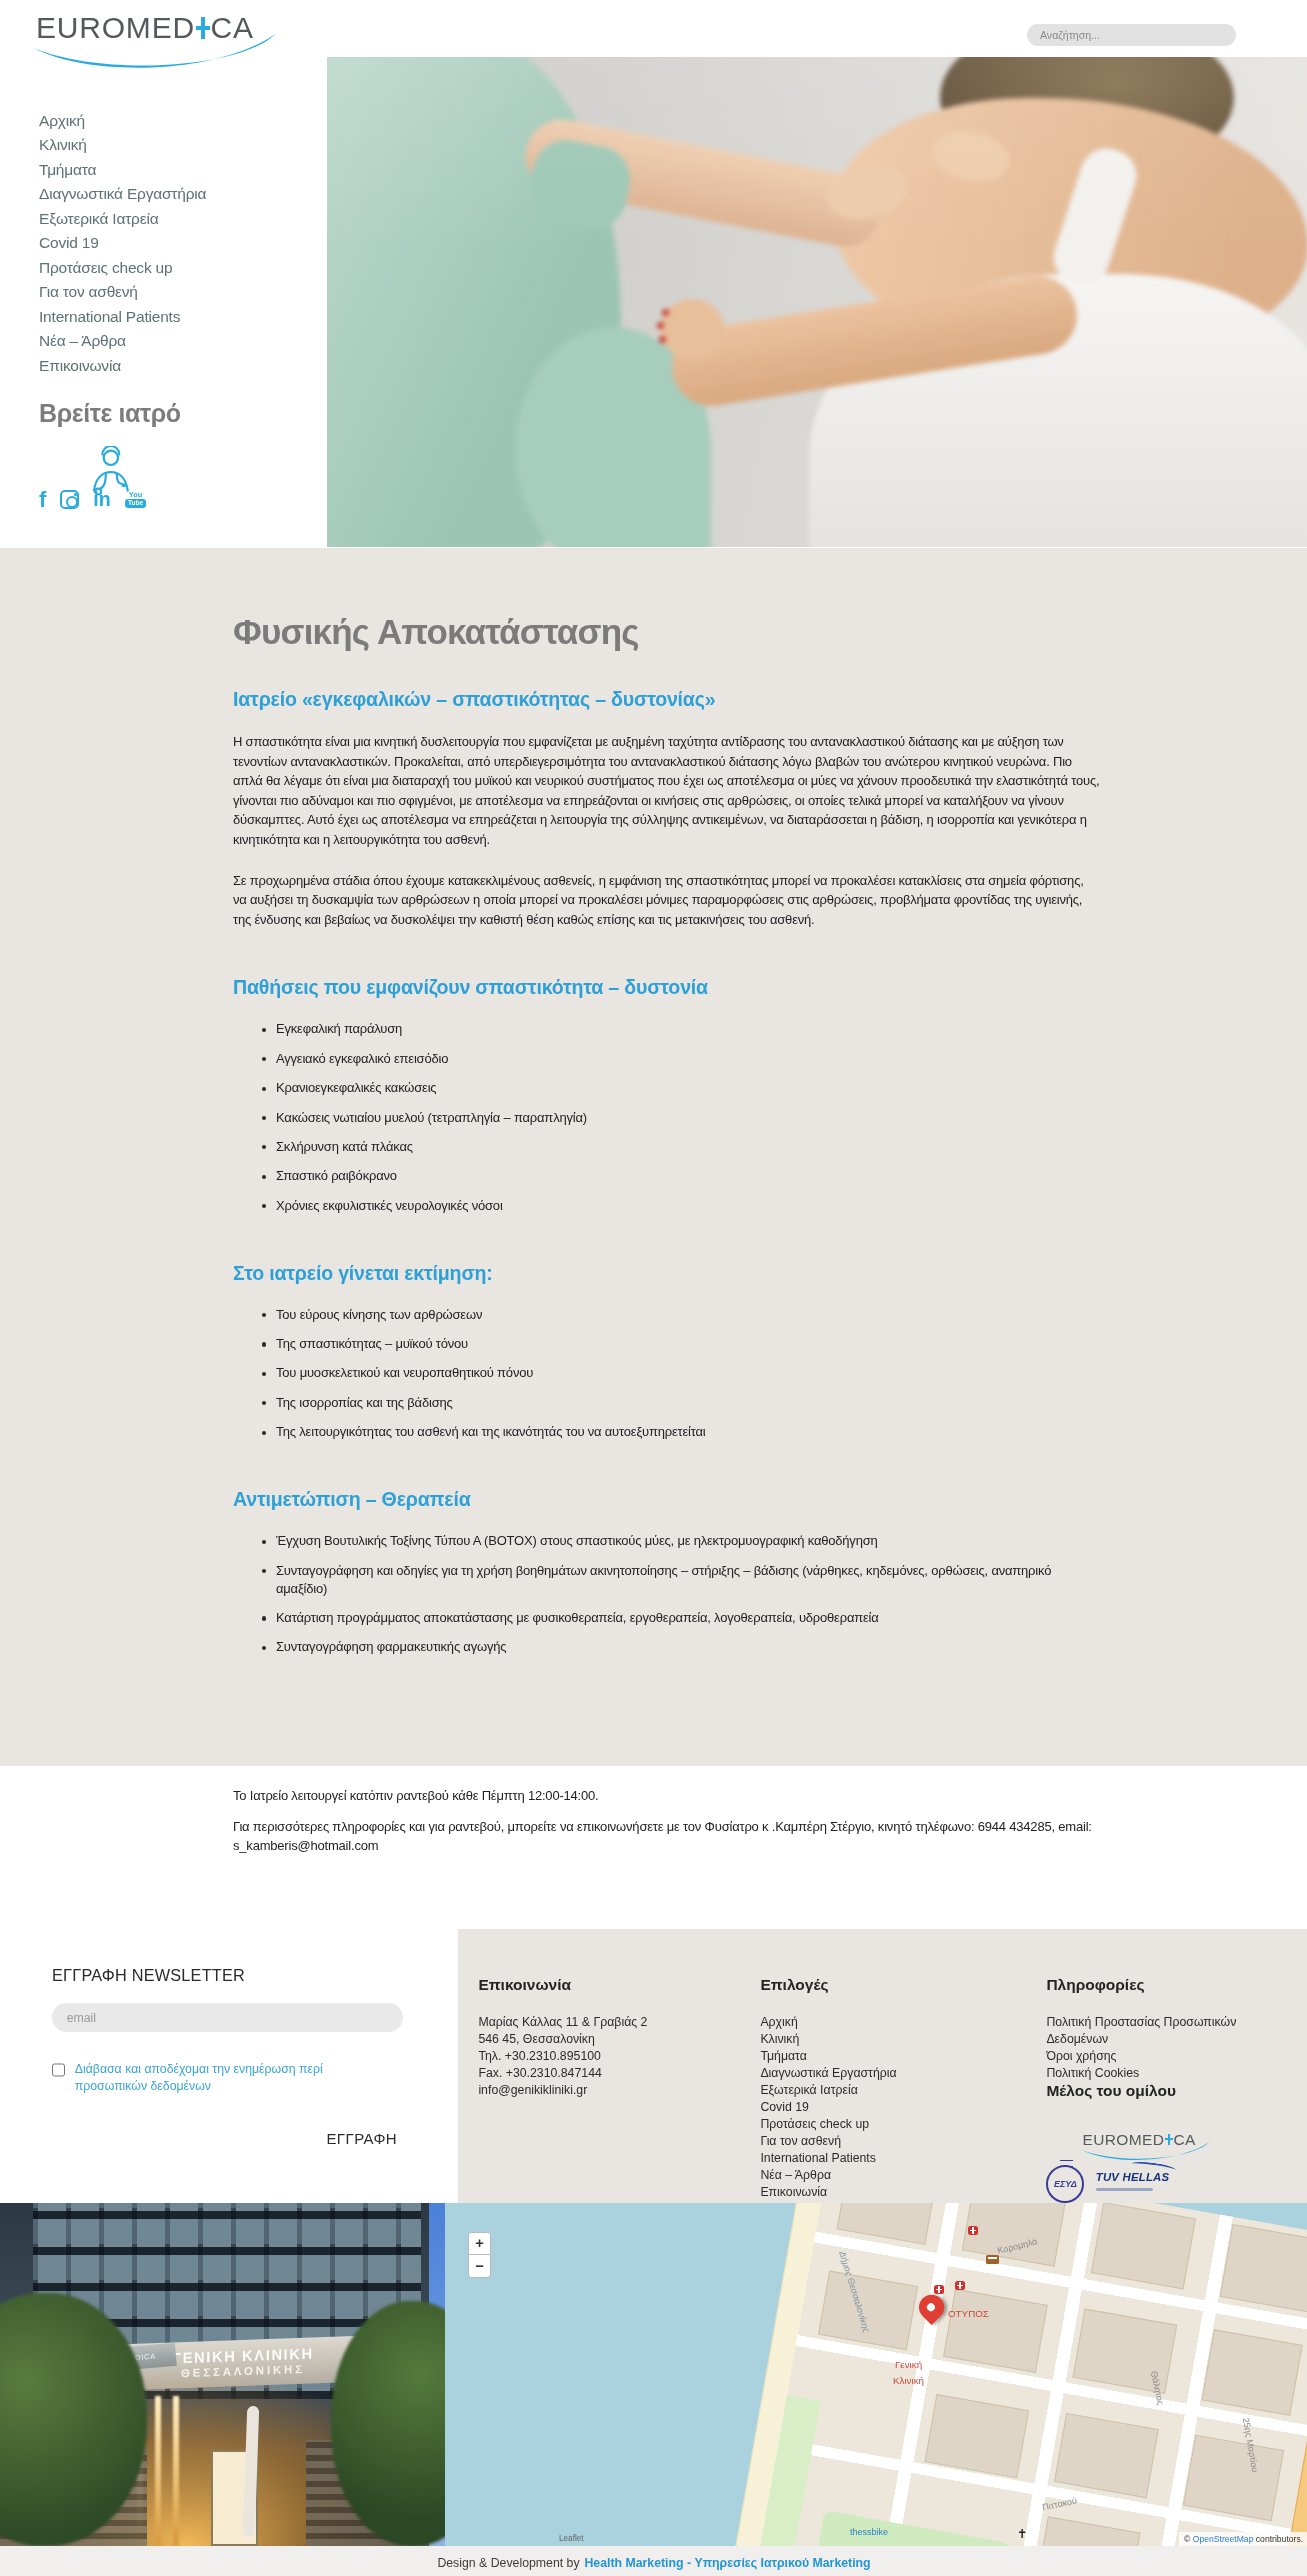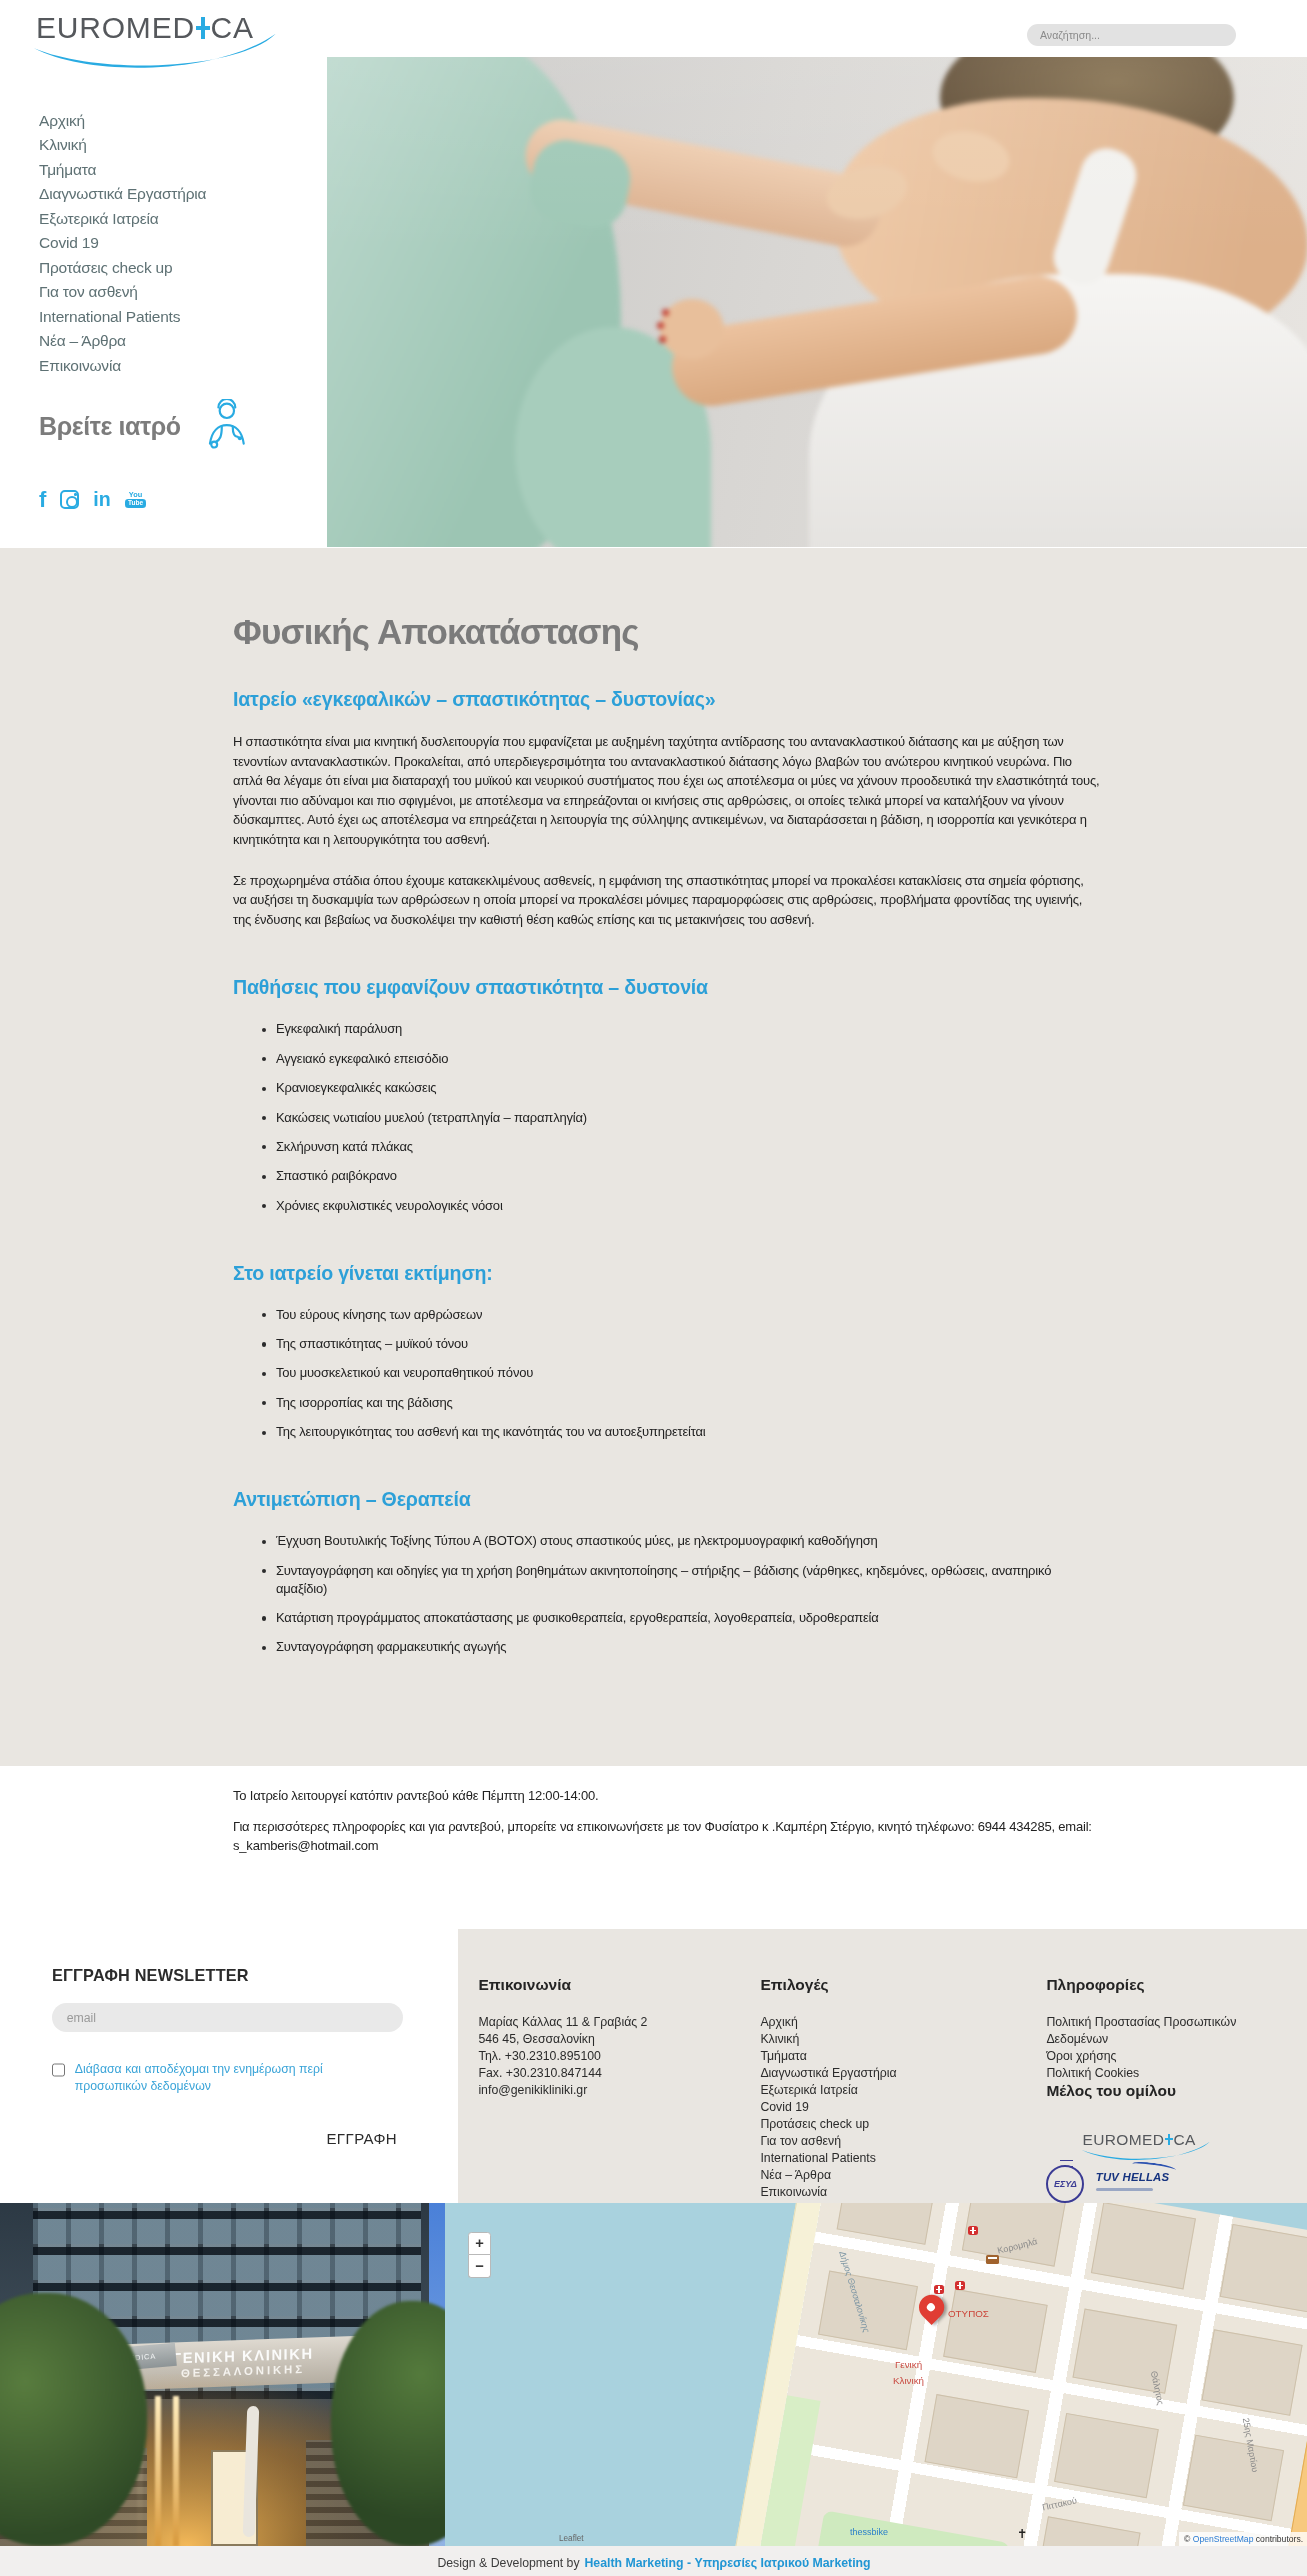--- a/index.html
+++ b/index.html
@@ -15,21 +15,21 @@
   .em-cross::after { content:""; position:absolute; left:4.9px; top:0; width:4.1px; height:22px; background:#29abe2; }
   .em-swoosh { position:absolute; left:-3.3px; top:21px; width:247px; height:49px; z-index:1; }
   .em-swoosh path { fill:#29abe2; }
 
   .search { position:absolute; right:72px; top:24px; width:209px; height:22px; border:none; outline:none; border-radius:11.4px; background:#e2e2e2; padding:0 13px; font-size:10.6px; color:#777; font-family:"Liberation Sans",sans-serif; }
   .search::placeholder { color:#8a8a8a; }
 
   .side-nav { position:absolute; left:39px; top:113px; list-style:none; margin:0; padding:0; }
   .side-nav li { font-size:15.5px; line-height:16.3px; margin-bottom:8.2px; color:#5e7174; cursor:pointer; letter-spacing:-0.2px; }
 
-  .find { position:absolute; left:39px; top:399px; display:flex; align-items:center; gap:18px; cursor:pointer; }
+  .find { position:absolute; left:39px; top:399px; display:flex; align-items:center; gap:18px; cursor:pointer;flex-direction:column; }
   .find-label { font-size:25px; font-weight:bold; color:#7c7c7c; letter-spacing:-0.4px; }
 
   .social { position:absolute; left:39px; top:490px; display:flex; align-items:center; gap:14px; }
   .s-fb { color:#29abe2; font-weight:bold; font-size:22px; line-height:19.6px; cursor:pointer; }
   .s-ig { width:19px; height:19px; border:2px solid #29abe2; border-radius:4.9px; position:relative; cursor:pointer; }
   .s-ig::before { content:""; position:absolute; left:3.3px; top:3.3px; width:8.2px; height:8.2px; border:2px solid #29abe2; border-radius:50%; }
   .s-ig::after { content:""; position:absolute; right:0.8px; top:0.8px; width:2.5px; height:2.5px; background:#29abe2; border-radius:50%; }
   .s-li { color:#29abe2; font-weight:bold; font-size:19.6px; line-height:19.6px; cursor:pointer; }
   .s-yt { display:flex; flex-direction:column; align-items:center; cursor:pointer; }
   .s-yt .yt-top { color:#29abe2; font-size:7.4px; font-weight:bold; line-height:7.4px; }
@@ -65,21 +65,21 @@
   .blist li { position:relative; padding-left:14px; margin-bottom:11.4px; font-size:13px; line-height:18px; color:#222; letter-spacing:-0.2px; }
   .blist li::before { content:""; position:absolute; left:0; top:7.4px; width:4.1px; height:4.1px; border-radius:50%; background:#2b2b2b; }
 
   .schedule { background:#fff; height:163px; padding:19.6px 208px 0 233px; }
   .schedule p { margin:0; font-size:13px; line-height:19.6px; color:#222; letter-spacing:-0.2px; }
   .schedule p + p { margin-top:11.4px; }
 
   
   .footer-band { display:flex; min-height:270px; }
   .newsletter { width:458px; background:#fff; padding:37px 54px 0 52px; }
-  .nl-head { margin:0; font-size:16.3px; font-weight:bold; color:#2b2b2b; letter-spacing:0.2px; }
+  .nl-head { margin:0; font-size:16.3px; font-weight:normal; color:#2b2b2b; letter-spacing:0.2px; }
   .nl-input { display:block; width:351px; height:29px; margin-top:18px; border:none; outline:none; border-radius:14.7px; background:#e9e9e9; padding:0 14.7px; font-size:12.3px; color:#777; font-family:"Liberation Sans",sans-serif; }
   .nl-input::placeholder { color:#9a9a9a; }
   .nl-consent { display:flex; gap:9.8px; margin-top:29px; width:327px; align-items:flex-start; }
   .nl-consent input { width:14px; height:14px; margin:1.6px 0 0; accent-color:#fff; border:0.8px solid #bbb; }
   .nl-consent-label { font-size:12.3px; line-height:17px; color:#3aa4d8; cursor:pointer; }
   .nl-submit { display:block; width:351px; margin-top:34px; text-align:right; background:none; border:none; font-family:"Liberation Sans",sans-serif; font-size:15px; font-weight:normal; color:#2b2b2b; letter-spacing:0.4px; cursor:pointer; }
 
   .cols { flex:1; background:#e9e6e1; display:flex; padding:47px 24.5px 0 20.4px; }
   .col h4 { margin:0 0 19.6px; font-size:15.5px; font-weight:bold; color:#242424; }
   .col-contact { width:282px; }

